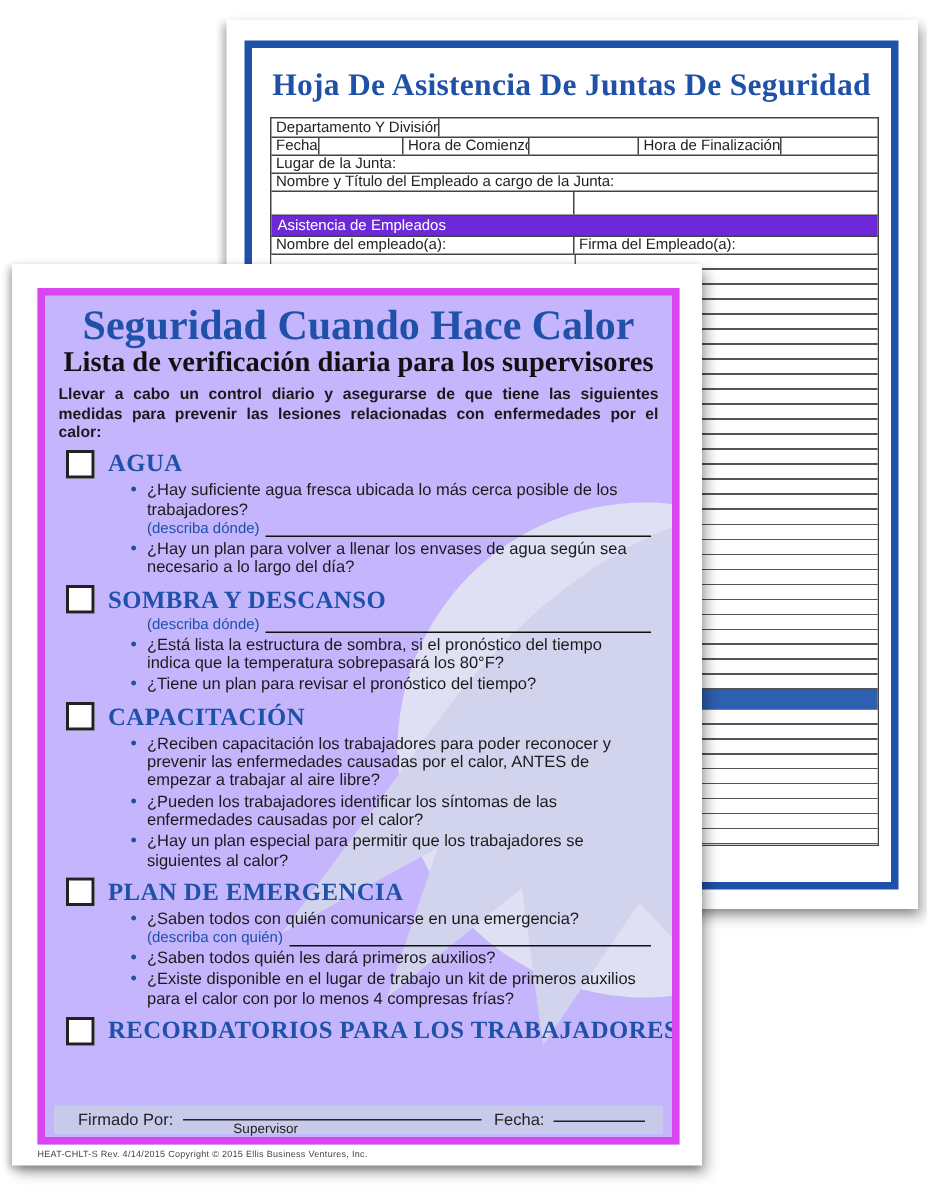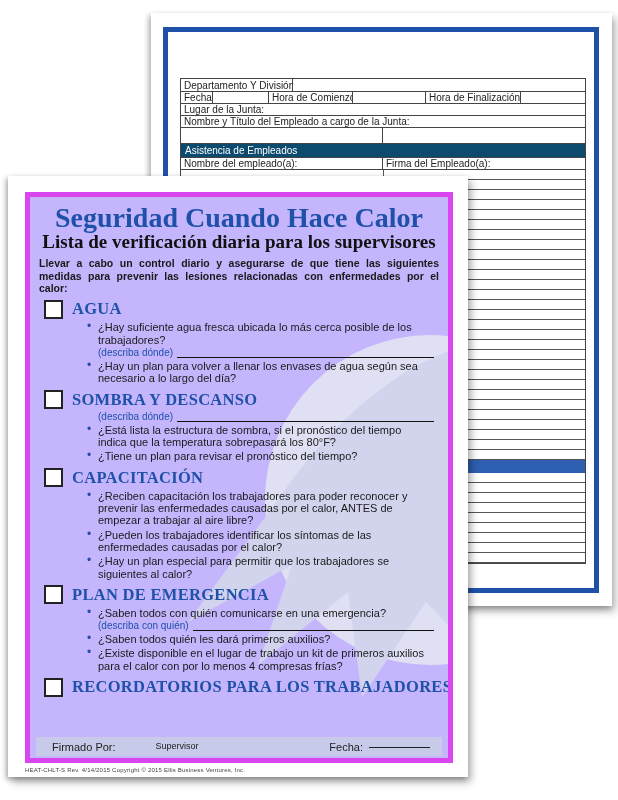--- a/index.html
+++ b/index.html
@@ -33,21 +33,21 @@
   .r { display:flex; border-bottom:1px solid #444; align-items:stretch; box-sizing:border-box; }
   .h13{height:13px}.h12{height:12px}.h16{height:16px}
   .cell { box-sizing:border-box; display:flex; align-items:center; padding:0 3px; border-right:1px solid #444; overflow:hidden; }
   .cell.grow { flex:1 1 auto; border-right:none; }
   .lbl { white-space:nowrap; }
   .w-dep{flex:0 0 112px}
   .w-f{flex:0 0 32px}.b1{flex:0 0 56px}.w-hc{flex:0 0 84px}.b2{flex:0 0 73px}.w-hf{flex:0 0 95px}
   .half { flex:0 0 50%; }
   .half.last { border-right:none; }
   .bar {
-    background:#0c4a6e; color:#fff; height:13px; border-bottom:1px solid #444;
+    background:#6d28d9; color:#fff; height:13px; border-bottom:1px solid #444;
     display:flex; align-items:center; padding-left:4px; font-size:10px;
   }
   .rows-a, .rows-b {
     position:relative;
     background:repeating-linear-gradient(to bottom, #ffffff 0 9px, #555555 9px 10px);
   }
   .rows-a { height:290px; }
   .rows-b { height:90px; }
   .rows-a::before, .rows-b::before {
     content:""; position:absolute; left:50%; top:0; bottom:0; width:1px; background:#555;
@@ -94,35 +94,36 @@
     font-size:10px; color:#1f51a8;
   }
   .desc-label { white-space:nowrap; }
   .fill-line { flex:1 1 auto; border-bottom:1.3px solid #111; margin-left:4px; height:9px; }
 
   .sig-bar {
     position:absolute; left:6px; right:6px; bottom:2px; height:19px;
     background:#c7cbe9; display:flex; align-items:center;
     padding:0 12px 0 16px; box-sizing:border-box; font-size:11px; color:#222; z-index:2;
   }
-  .sig-line { flex:1.8; display:flex; flex-direction:row; margin:0 8px 0 6px; }
+  .sig-line { flex:1.8; display:flex; flex-direction:column; margin:0 8px 0 6px; }
   .sig-line .line { border-bottom:1px solid #222; height:10px; }
   .sig-line .sub { font-size:9px; padding-left:34px; color:#222; }
   .date-line { flex:0.55; border-bottom:1px solid #222; height:10px; margin-left:6px; position:relative; top:-4px; }
   .fp-footer {
     position:absolute; left:17px; bottom:4px; font-size:6px; color:#444; letter-spacing:0.2px;
   }
 </style>
 </head>
 <body>
 
 <div class="canvas">
 
   <div class="page back-page">
     <div class="bp-border">
+      <div class="bp-title">Hoja De Asistencia De Juntas De Seguridad</div>
 
       <div class="bp-table">
         <div class="r h13">
           <div class="cell lbl w-dep">Departamento Y División:</div>
           <div class="cell grow"></div>
         </div>
         <div class="r h12">
           <div class="cell lbl w-f">Fecha:</div>
           <div class="cell b1"></div>
           <div class="cell lbl w-hc">Hora de Comienzo:</div>

